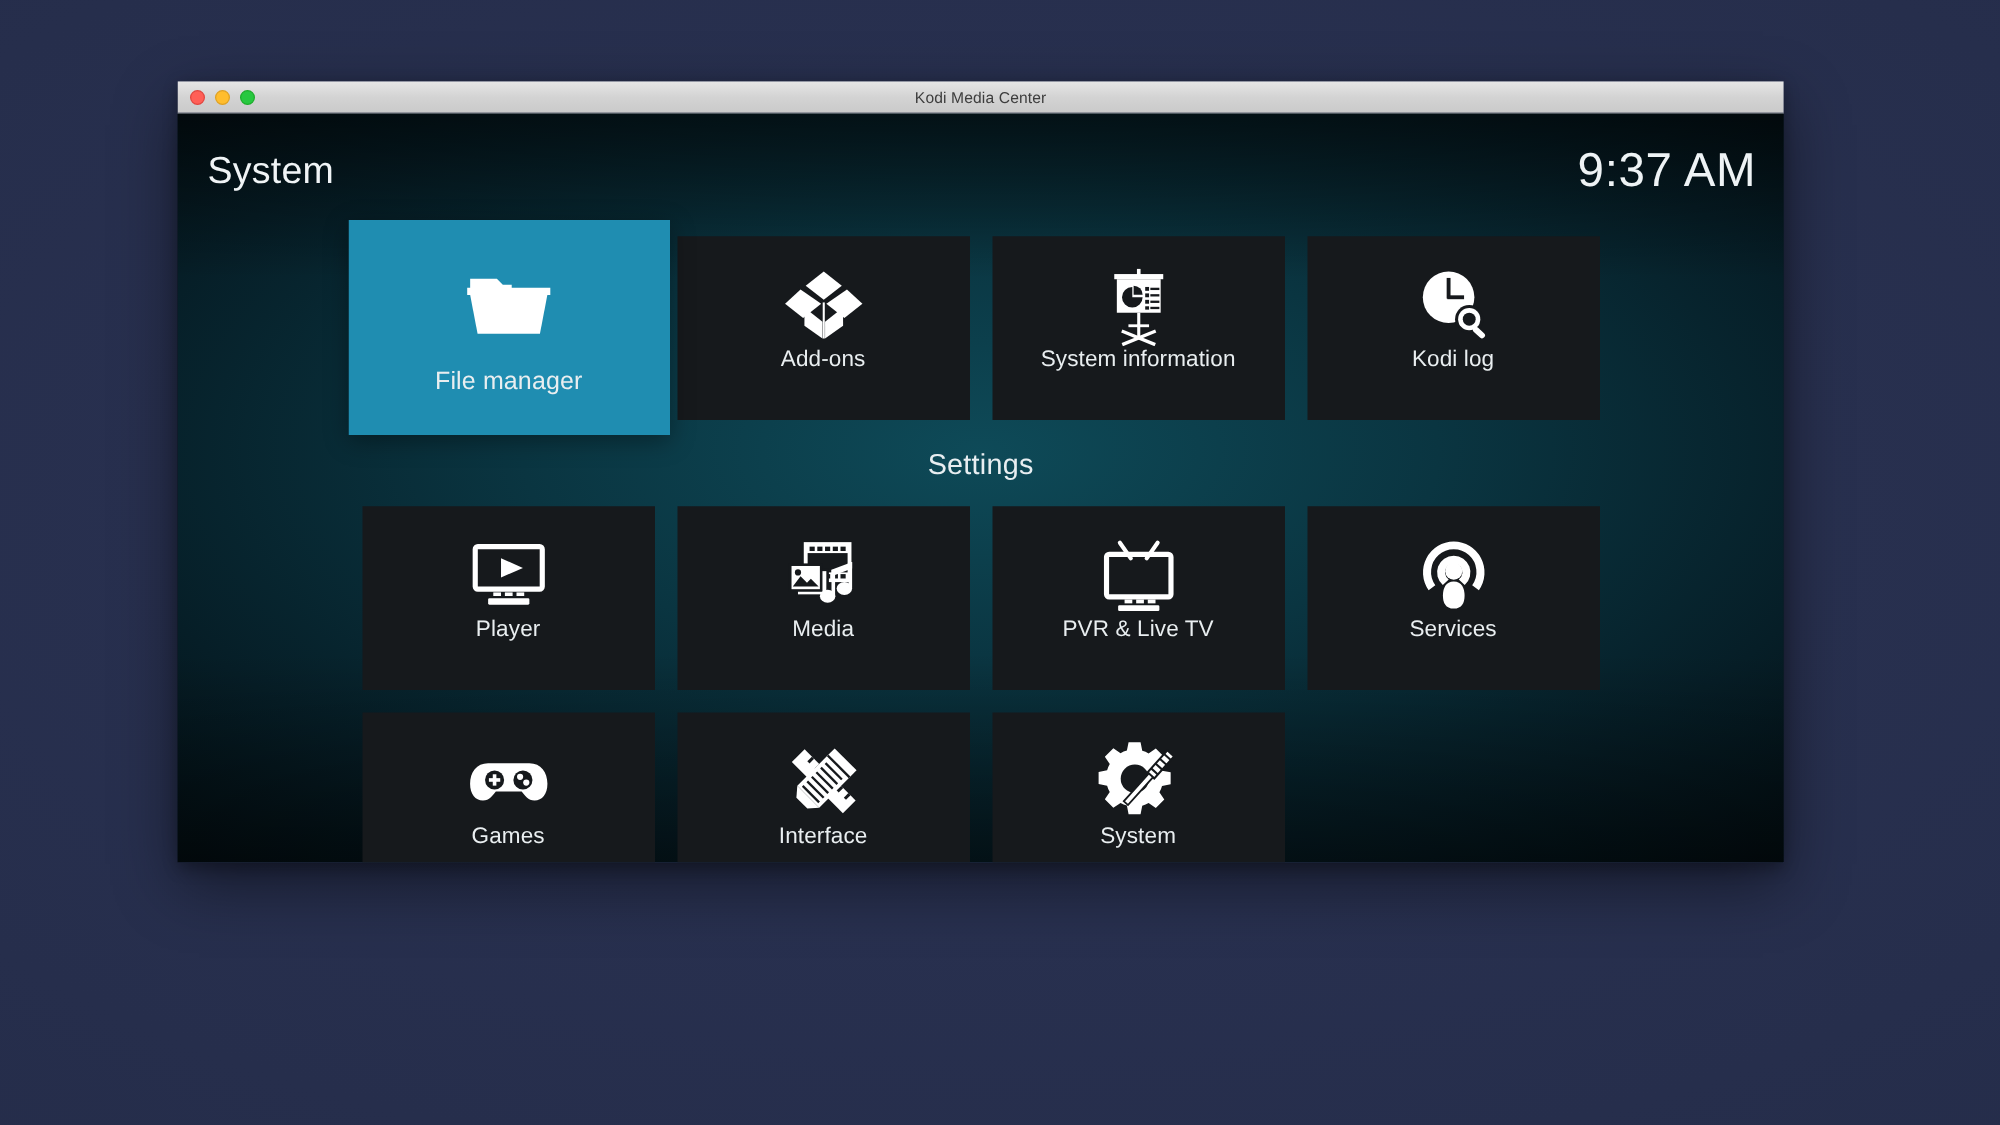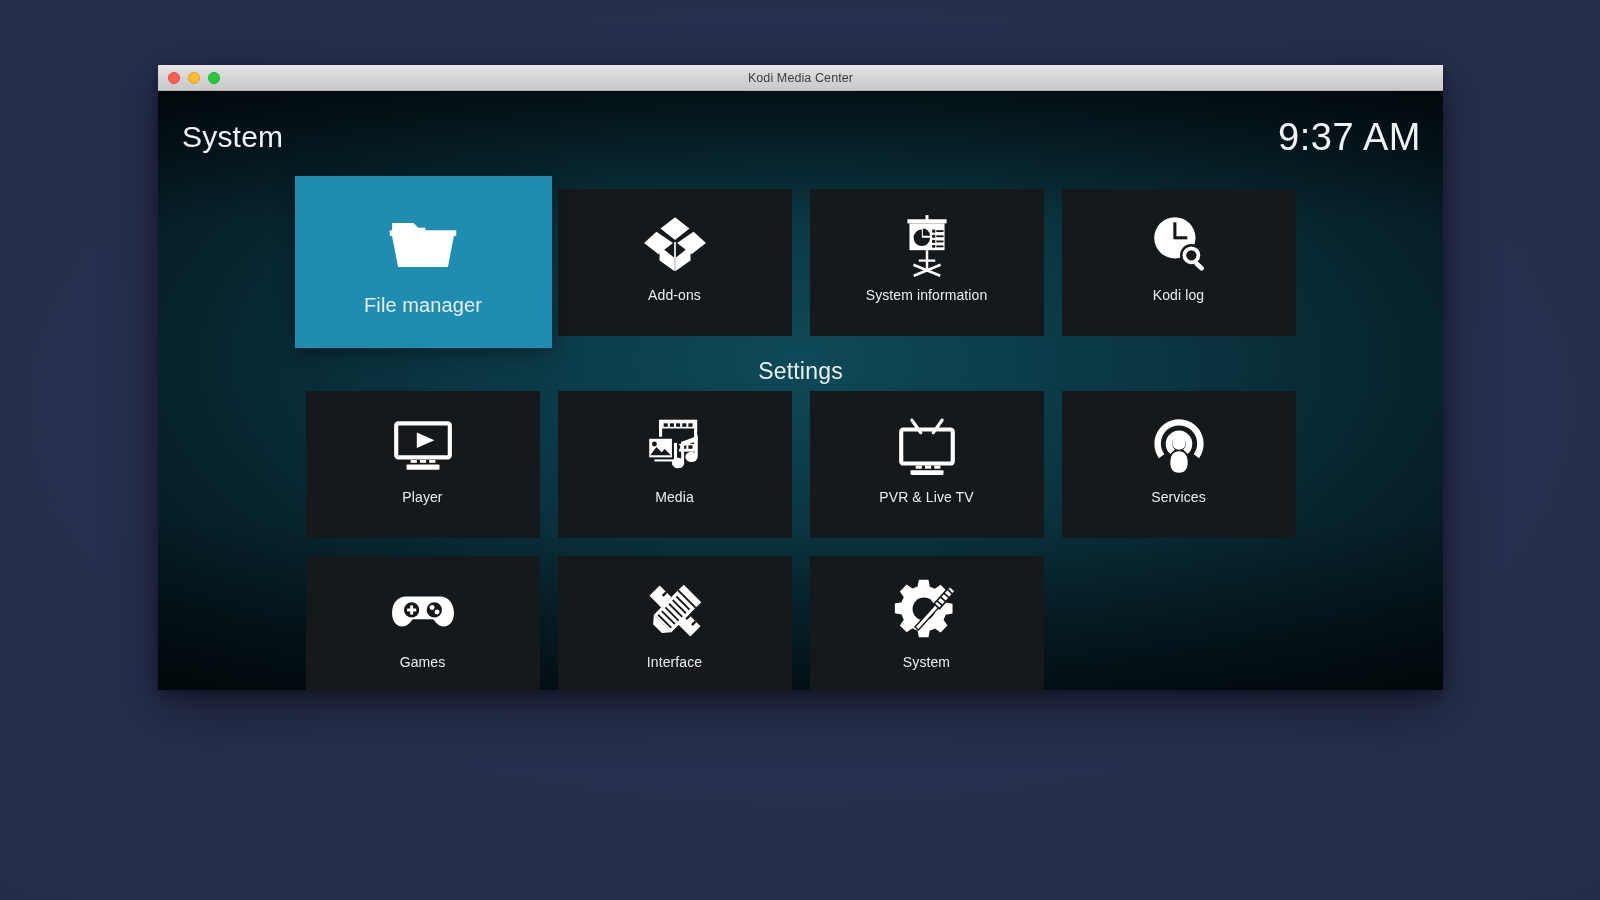--- a/index.html
+++ b/index.html
@@ -20,21 +20,21 @@
   .desktop {
     position: absolute;
     inset: 0;
     background:
       radial-gradient(ellipse 120% 110% at 50% 45%, #2b3354 0%, #262e4c 55%, #222a46 100%);
   }
 
   
   .window {
     position: absolute;
-    left: 158px;
+    left: 142px;
     top: 65px;
     width: 1285px;
     height: 625px;
     box-shadow: 0 18px 48px rgba(0,0,0,0.45), 0 4px 12px rgba(0,0,0,0.30);
     overflow: hidden;
   }
 
   .titlebar {
     height: 26px;
     background: linear-gradient(to bottom, #e6e6e6 0%, #d3d3d3 52%, #cacaca 100%);
@@ -127,21 +127,21 @@
     grid-template-columns: repeat(4, 234px);
     gap: 18px;
   }
 
   .grid.top { margin-top: 2px; }
 
   .section-title {
     font-size: 23px;
     font-weight: 300;
     color: #e8eef1;
-    margin: 22px 0 6px 0;
+    margin: 22px 0 20px 0;
     letter-spacing: 0.2px;
   }
 
   .grid.settings { row-gap: 18px; }
 
   
   .tile {
     position: relative;
     width: 234px;
     height: 147px;
@@ -157,22 +157,21 @@
   .tile .icon {
     width: 66px;
     height: 66px;
     display: flex;
     align-items: center;
     justify-content: center;
   }
   .tile .icon svg { width: 100%; height: 100%; display: block; }
 
   .tile .label {
-    margin-top: 10px;
-    font-size: 14px;
+    font-size: 18px;
     font-weight: 300;
     color: #e9eef0;
     text-align: center;
     letter-spacing: 0.1px;
     white-space: nowrap;
   }
 
   
   .tile.focused {
     width: 257px;

